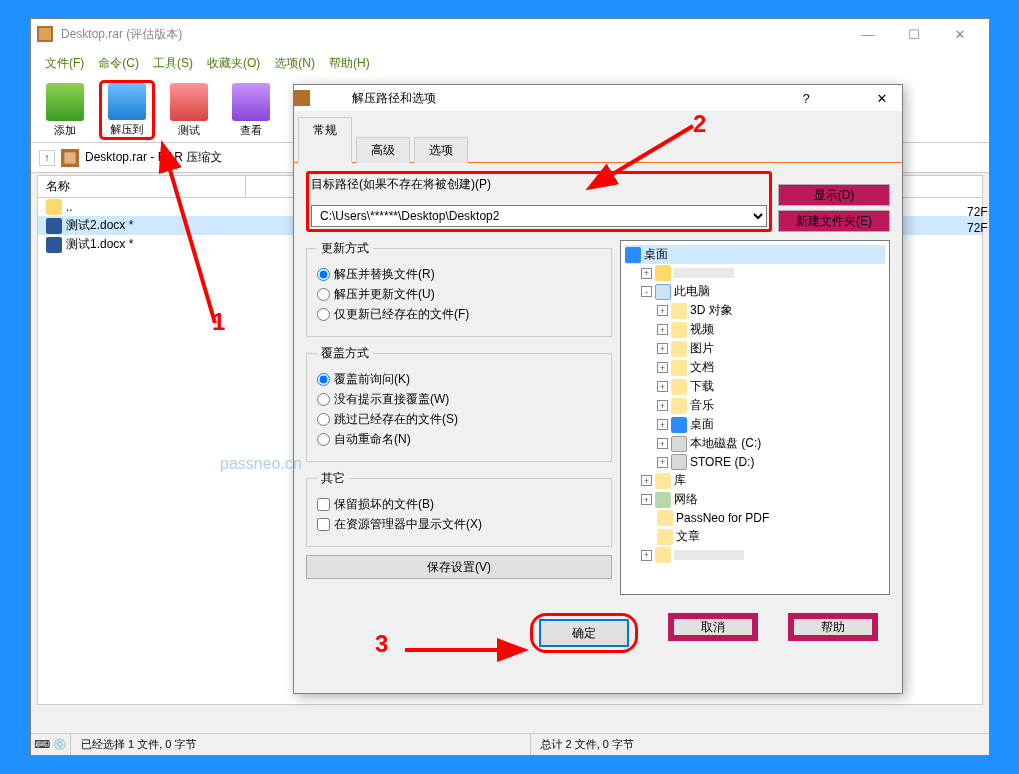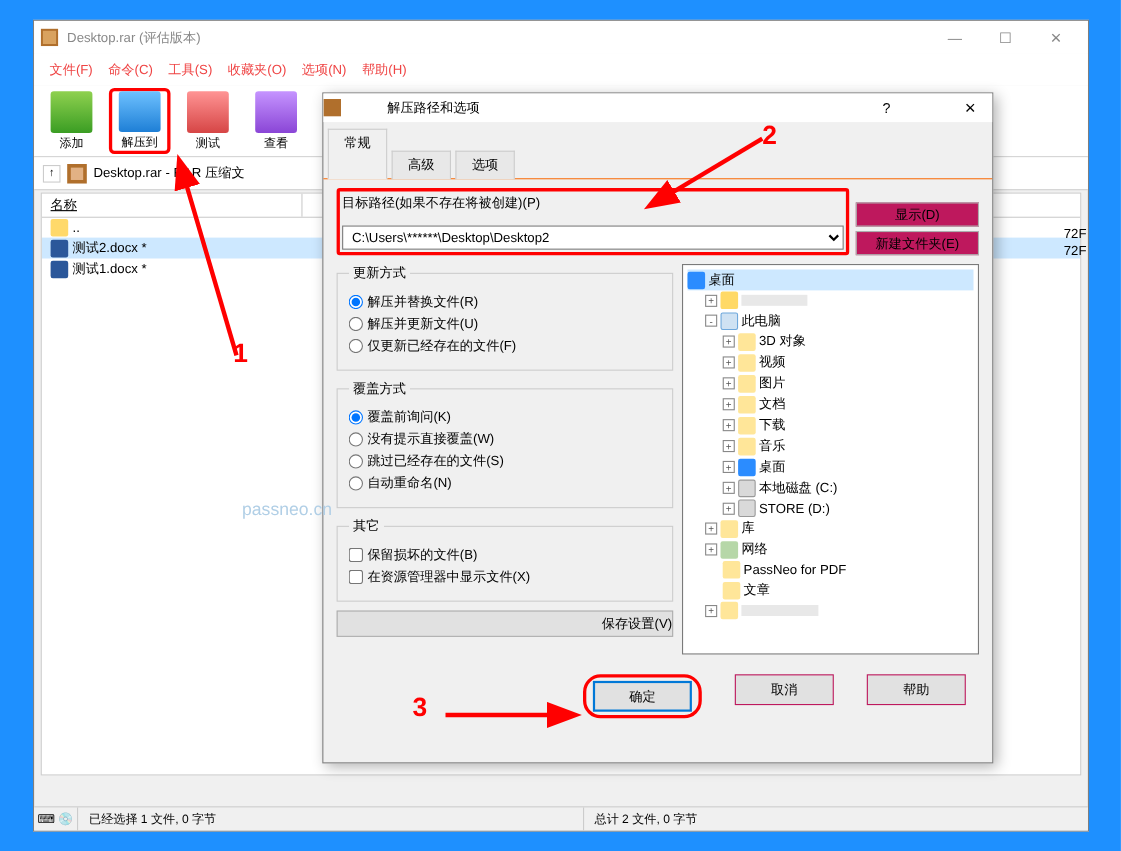--- a/index.html
+++ b/index.html
@@ -9,37 +9,37 @@
 .winrar-window {
   position: absolute; left: 30px; top: 18px; width: 960px; height: 738px;
   background: #f0f0f0; border: 1px solid #7f7f7f;
 }
 .titlebar { display: flex; align-items: center; height: 30px; padding: 0 6px; background: #fff; }
 .titlebar .app-icon { width: 16px; height: 16px; margin-right: 8px; }
 .titlebar .title { color: #888; font-size: 12px; flex: 1; }
 .win-btns { display: flex; gap: 0; }
 .win-btn { width: 46px; height: 30px; display:flex; align-items:center; justify-content:center; color:#888; font-size:13px; }
 
-.menubar { display:flex; gap:2px; font-size:12px; padding: 4px 8px; color:#ef4444; background:#fff; }
+.menubar { display:flex; gap:2px; font-size:12px; padding: 4px 8px; color:#4d7c0f; background:#fff; }
 .menubar span { padding: 2px 6px; }
 
 .toolbar { display:flex; gap:6px; padding: 2px 6px; background:#fff; border-bottom:1px solid #ccc; }
 .tool-btn { width:56px; height:60px; display:flex; flex-direction:column; align-items:center; justify-content:center; font-size:11px; }
 .tool-btn .icn { width:38px; height:38px; border-radius:3px; margin-bottom:2px; }
 
 .tool-highlight { border: 3px solid #f00; border-radius:5px; }
 
 .pathbar { display:flex; align-items:center; gap:6px; height:30px; padding:0 8px; background:#fff; border-bottom:1px solid #ccc; }
 .pathbar .up { width:16px; height:16px; border:1px solid #ccc; display:flex; align-items:center; justify-content:center; font-size:10px; }
 .pathbar .archive-icon { width:18px; height:18px; }
 .pathbar .path { flex:1; font-size:12px; white-space:nowrap; overflow:hidden; }
 
 .file-list { background:#fff; border:1px solid #ccc; margin:2px 6px; height:530px; font-size:12px; overflow:hidden; }
 .file-list-header { display:flex; border-bottom:1px solid #ccc; }
-.file-list-header .col-name { width:237px; padding:2px 8px; border-right:1px solid #ccc;text-decoration:underline; }
+.file-list-header .col-name { width:208px; padding:2px 8px; border-right:1px solid #ccc; }
 .file-list .row { display:flex; align-items:center; padding:1px 8px; gap:4px; }
 .file-list .row .w-icon { width:16px; height:16px; background:#2b579a; display:inline-block; border-radius:2px; }
 .file-list .row.selected { background:#cde8ff; }
 .file-list .folder-icon { width:16px; height:16px; background:#ffd96a; display:inline-block; border-radius:2px; }
 
 .right-cols { position:absolute; right:6px; top:204px; width:48px; font-size:12px; }
 .right-cols div { padding:1px 2px; }
 
 .statusbar { position:absolute; bottom:0; left:0; right:0; height:22px; background:#f0f0f0; border-top:1px solid #ccc; display:flex; font-size:11px; }
 .statusbar .kb-icon { width:40px; border-right:1px solid #ccc; display:flex; align-items:center; justify-content:center; gap:2px; }
@@ -81,24 +81,24 @@
 .radio-row input, .check-row input { margin:0; }
 
 .tree { border:1px solid #7a7a7a; background:#fff; height:355px; overflow:auto; font-size:12px; padding:4px; }
 .tree-item { display:flex; align-items:center; gap:3px; padding:1px 0; }
 .tree-item .exp { width:11px; height:11px; border:1px solid #888; display:flex; align-items:center; justify-content:center; font-size:9px; color:#555; background:#fff; }
 .tree-item .ticon { width:16px; height:16px; border-radius:2px; }
 .indent-1 { padding-left:16px; } .indent-2 { padding-left:32px; }
 .tree-item.selected { background:#cde8ff; }
 
 .save-btn-row { display:flex; }
-.save-btn-row button { flex:1; height:24px; font-size:12px; border:1px solid #adadad; background:#e1e1e1;text-align:right; }
+.save-btn-row button { flex:1; height:24px; font-size:12px; border:1px solid #adadad; background:#e1e1e1; }
 
 .dlg-footer { display:flex; justify-content:flex-end; gap:30px; padding:10px 24px; }
-.dlg-footer button { width:90px; height:28px; font-size:12px; border:1px solid #be185d; background:#e1e1e1; }
+.dlg-footer button { width:90px; height:28px; font-size:12px; border:6px solid #be185d; background:#e1e1e1; }
 .dlg-footer button.default { border:2px solid #0078d7; background:#e1e1e1; }
 
 .ok-highlight { border:3px solid #f00; border-radius:16px; padding:3px 6px; display:inline-block; }
 .anno-num { position:absolute; font-size:24px; font-weight:bold; color:#f00; }
 
 .watermark { position:absolute; left:220px; top:455px; font-size:16px; color:#b1cfe6; font-family:sans-serif; }
 
 
 .ic-add { background:linear-gradient(#8fd14f,#3a9d23); } .ic-ext { background:linear-gradient(#6ec1ff,#1e7fd6); position:relative; }
 .ic-test { background:linear-gradient(#ff9494,#d64545); } .ic-view { background:linear-gradient(#c594ff,#8a45d6); }

